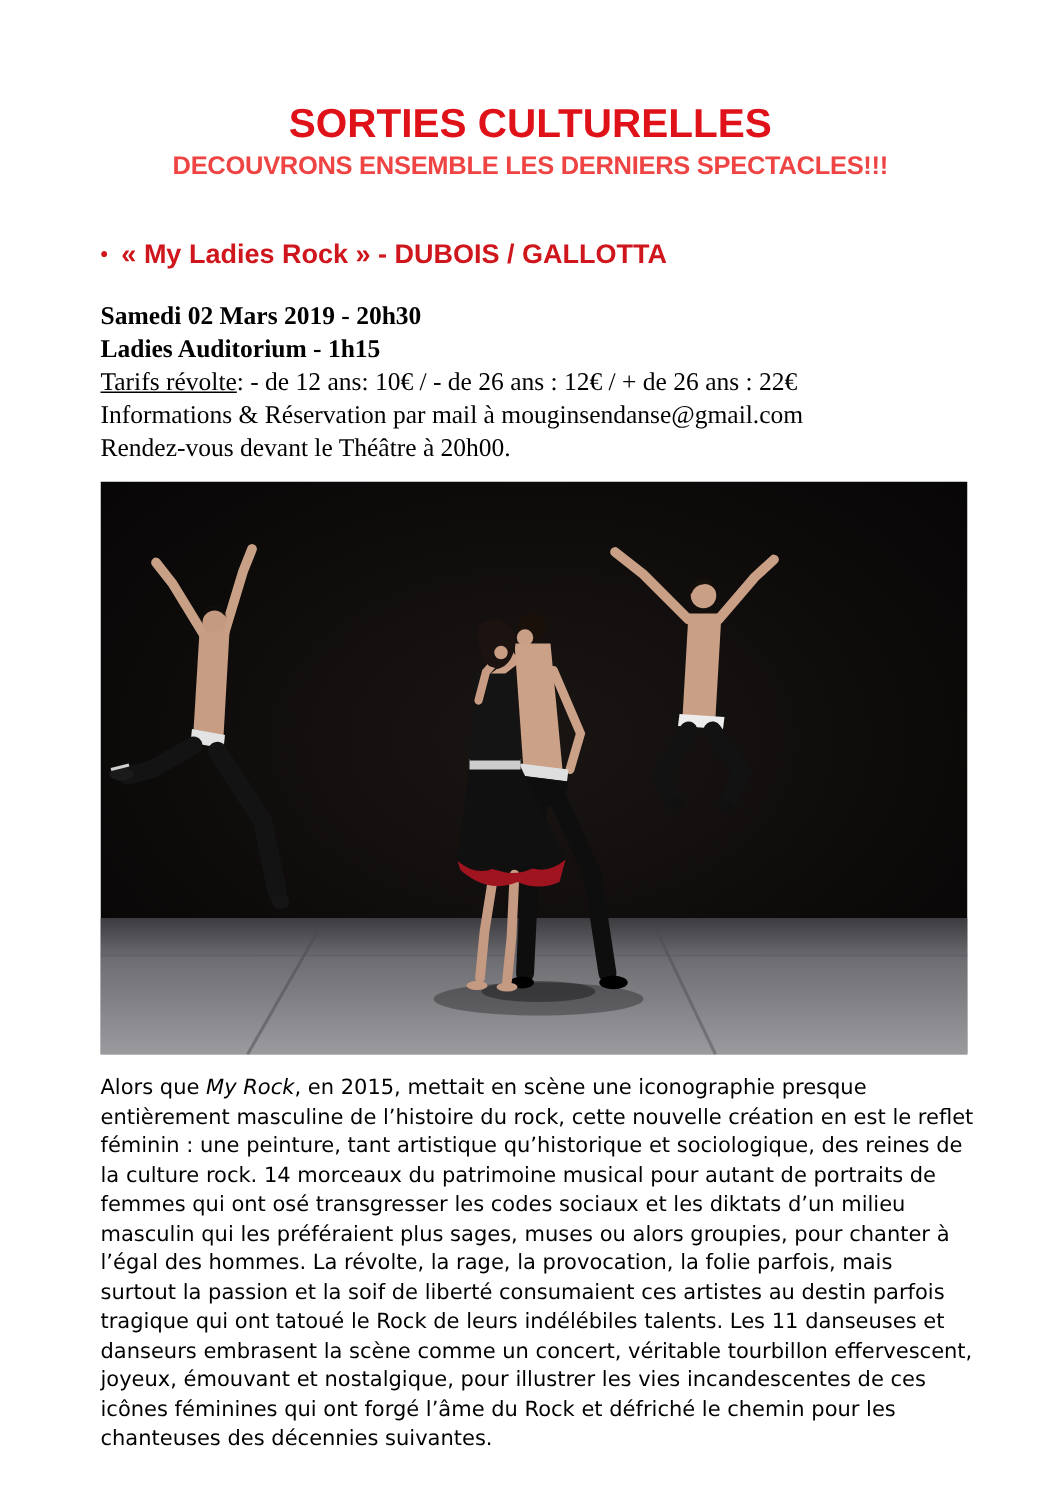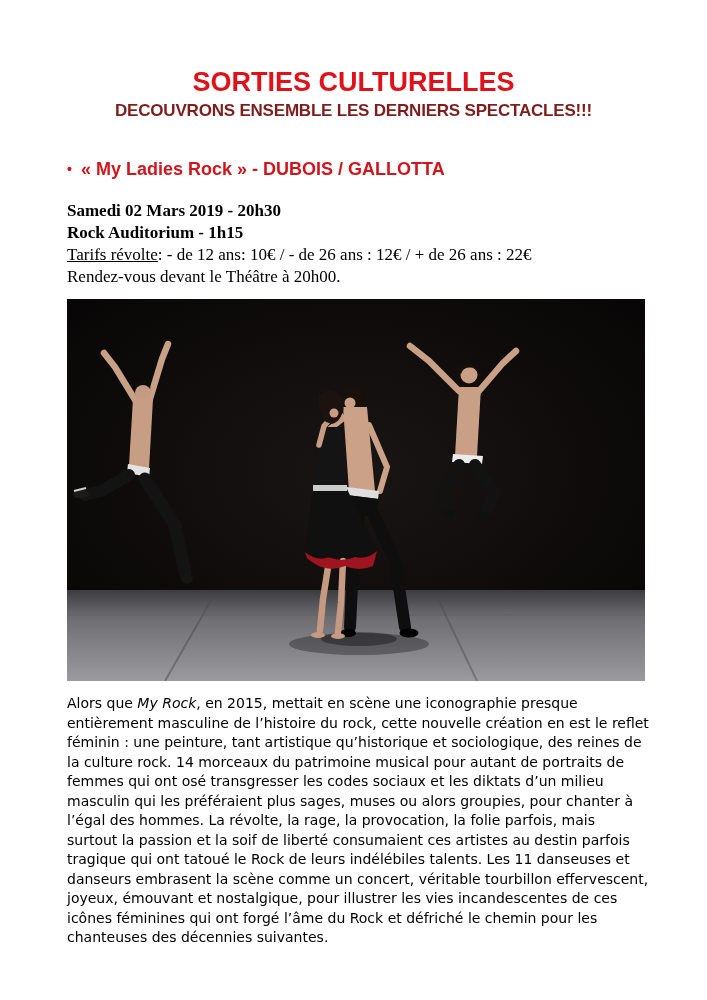--- a/index.html
+++ b/index.html
@@ -19,21 +19,21 @@
     line-height: 32px;
     font-weight: bold;
     color: #e01219;
     letter-spacing: 0px;
   }
   .subtitle {
     margin: 2px 0 0 0;
     font-size: 17px;
     line-height: 22px;
     font-weight: bold;
-    color: #7f1d1d;
+    color: #ef4444;
     letter-spacing: -0.2px;
   }
   .event-name {
     margin: 36px 0 0 67px;
     font-size: 18px;
     line-height: 22px;
     font-weight: bold;
     color: #cf161d;
   }
   .event-name .bullet {
@@ -77,22 +77,23 @@
     <h1 class="title">SORTIES CULTURELLES</h1>
     <h2 class="subtitle">DECOUVRONS ENSEMBLE LES DERNIERS SPECTACLES!!!</h2>
   </header>
 
   <div class="event-name">
     <span class="bullet">•</span><span>« My Ladies Rock » - DUBOIS /  GALLOTTA</span>
   </div>
 
   <div class="details">
     <p class="bold">Samedi 02 Mars 2019 - 20h30</p>
-    <p class="bold">Rock Auditorium - 1h15</p>
+    <p class="bold">Ladies Auditorium - 1h15</p>
     <p><span class="underlined">Tarifs révolte</span><span>: - de 12 ans: 10€ / - de 26 ans : 12€ / + de 26 ans : 22€</span></p>
+    <p>Informations &amp; Réservation par mail à mouginsendanse@gmail.com</p>
     <p>Rendez-vous devant le Théâtre à 20h00.</p>
   </div>
 
   <figure class="photo-figure" aria-label="Scène de danse : deux danseurs torse nu sautent bras écartés de part et d'autre d'un couple enlacé au centre du plateau noir, sol gris">
     <svg width="578" height="382" viewBox="0 0 578 382" xmlns="http://www.w3.org/2000/svg">
       <defs>
         <linearGradient id="floorg" x1="0" y1="0" x2="0" y2="1">
           <stop offset="0" stop-color="#3c3b3f"></stop>
           <stop offset="0.3" stop-color="#6e6d72"></stop>
           <stop offset="1" stop-color="#9b9a9f"></stop>

